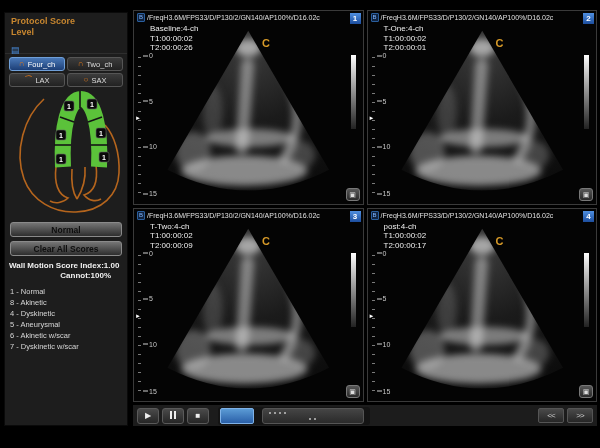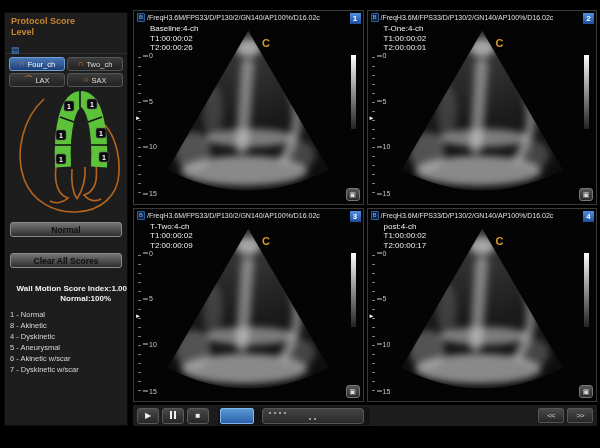--- a/index.html
+++ b/index.html
@@ -12,25 +12,25 @@
   .sb-title{padding:3px 6px 0 6px;color:#c7862f;font-size:9px;font-weight:bold;line-height:11px;}
   .sb-iconrow{height:13px;padding:1px 6px;border-bottom:1px solid #2e2e2e;}
   .file-ic{color:#4a8fe0;font-size:9px;line-height:11px;}
   .tabs{display:grid;grid-template-columns:1fr 1fr;gap:2px;padding:3px 4px;}
   .tab{height:14px;display:flex;align-items:center;justify-content:center;gap:3px;
        font-size:7.5px;color:#ddd;background:linear-gradient(#3c3c3c,#222);
        border:1px solid #555;border-radius:3px;padding:0;cursor:default;}
   .tab.sel{background:linear-gradient(#4a79b8,#1d3f77);border-color:#6f9fd8;color:#fff;}
   .tab .tic{color:#e07818;font-weight:bold;font-size:8px;line-height:8px;}
   .heartwrap{width:116px;height:128px;margin:1px auto 0;}
-  .sb-btn{display:block;width:112px;height:15px;margin:3px auto 16px;
+  .sb-btn{display:block;width:112px;height:15px;margin:3px auto 4px;
           background:linear-gradient(#757575,#2e2e2e);border:1px solid #8a8a8a;border-radius:3px;
           color:#0e0e0e;font-size:8.5px;font-weight:bold;line-height:12px;padding:0;}
   .scoretext{margin-top:5px;color:#f0f0f0;font-size:8px;font-weight:bold;line-height:10px;}
-  .scoretext .l1{padding-left:4px;text-align:right;}
+  .scoretext .l1{padding-left:4px;}
   .scoretext .l2{text-align:right;padding-right:16px;}
   .legend{margin-top:5px;padding-left:5px;color:#d6d6d6;font-size:7.5px;line-height:11px;}
 
   
   #grid{position:absolute;left:133px;top:10px;width:464px;height:392px;
         display:grid;grid-template-columns:1fr 1fr;grid-template-rows:1fr 1fr;gap:3px;}
   .quad{position:relative;background:#040404;border:1px solid #3a3a3a;overflow:hidden;}
   .fan{position:absolute;left:0;top:0;width:100%;height:100%;}
   .qheader{position:absolute;left:3px;top:2px;right:15px;display:flex;align-items:center;gap:2px;
            font-size:7px;color:#e2e2e2;white-space:nowrap;overflow:hidden;}
@@ -177,21 +177,21 @@
             </g>
         </g>
       </svg>
     </div>
 
     <button class="sb-btn">Normal</button>
     <button class="sb-btn">Clear All Scores</button>
 
     <div class="scoretext">
       <div class="l1">Wall Motion Score Index:1.00</div>
-      <div class="l2">Normal:100%</div>
+      <div class="l2">Cannot:100%</div>
     </div>
 
     <div class="legend">
       <div>1 - Normal</div>
       <div>8 - Akinetic</div>
       <div>4 - Dyskinetic</div>
       <div>5 - Aneurysmal</div>
       <div>6 - Akinetic w/scar</div>
       <div>7 - Dyskinetic w/scar</div>
     </div>

